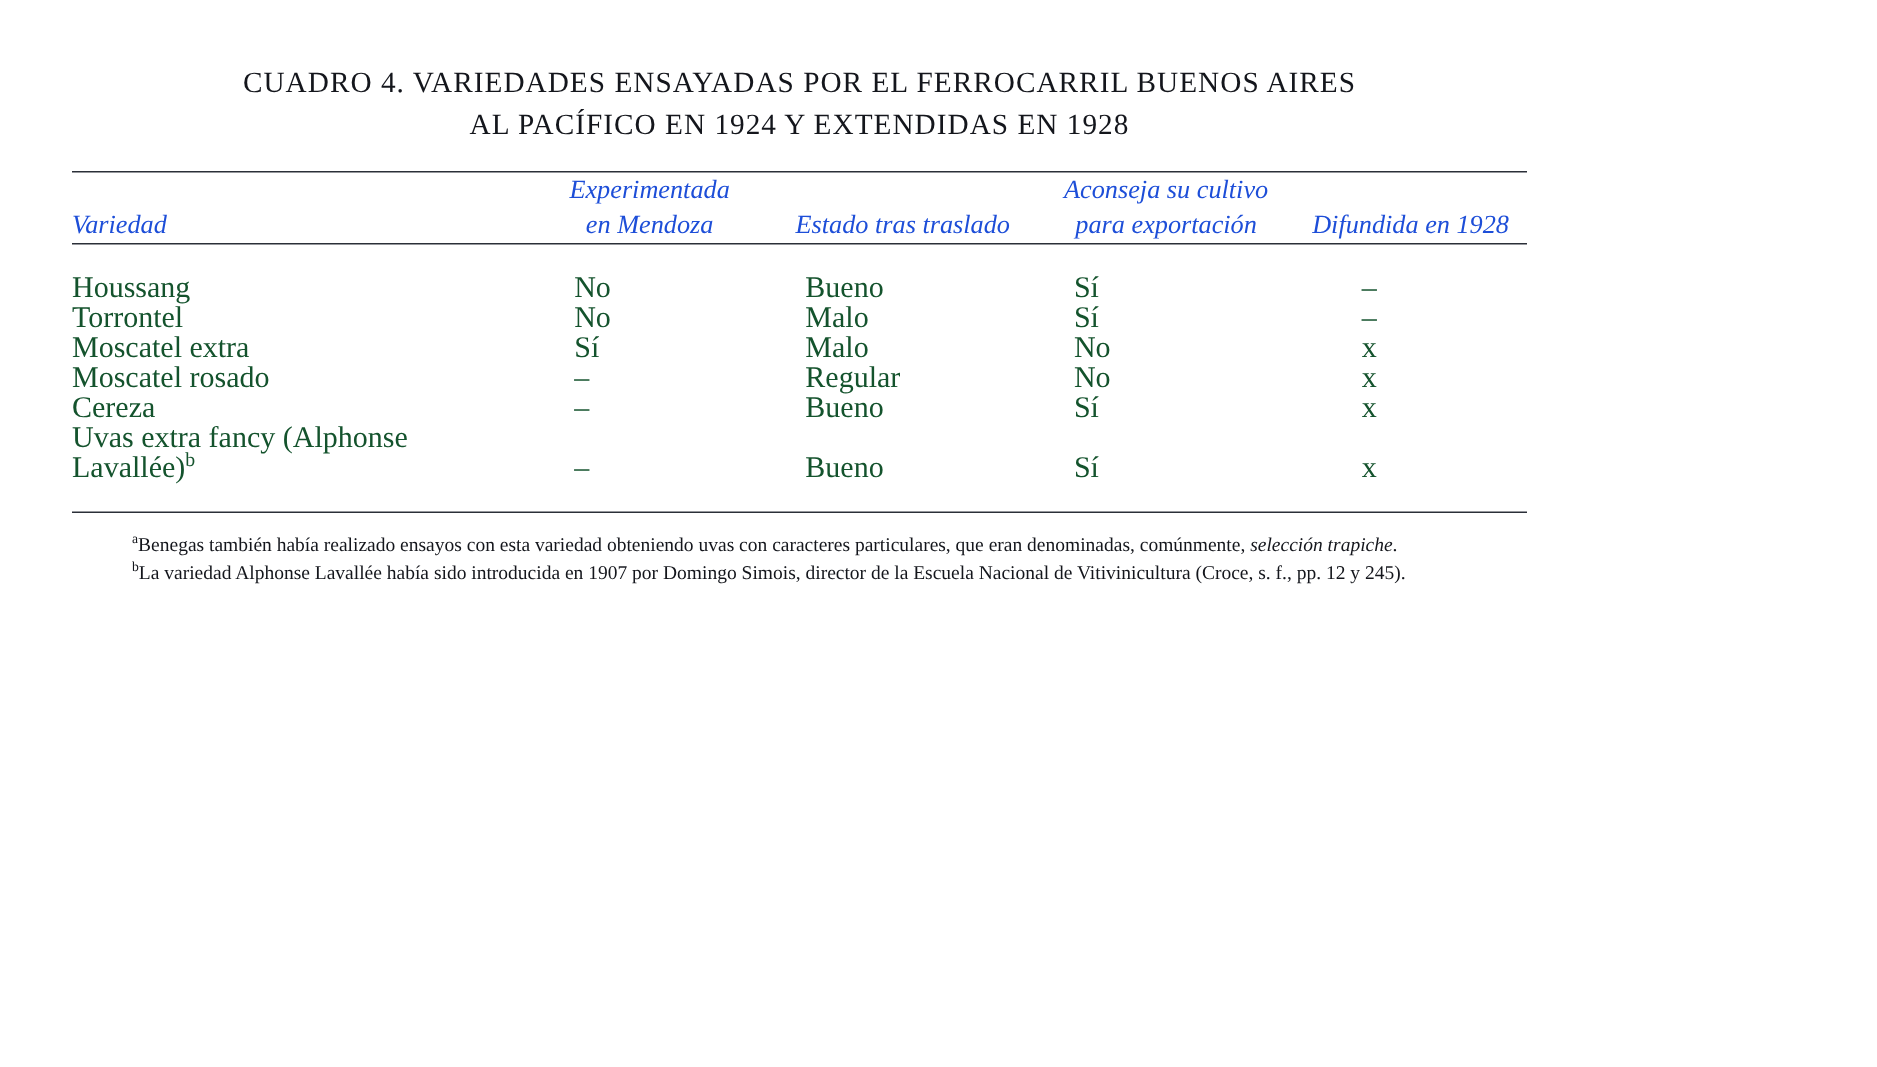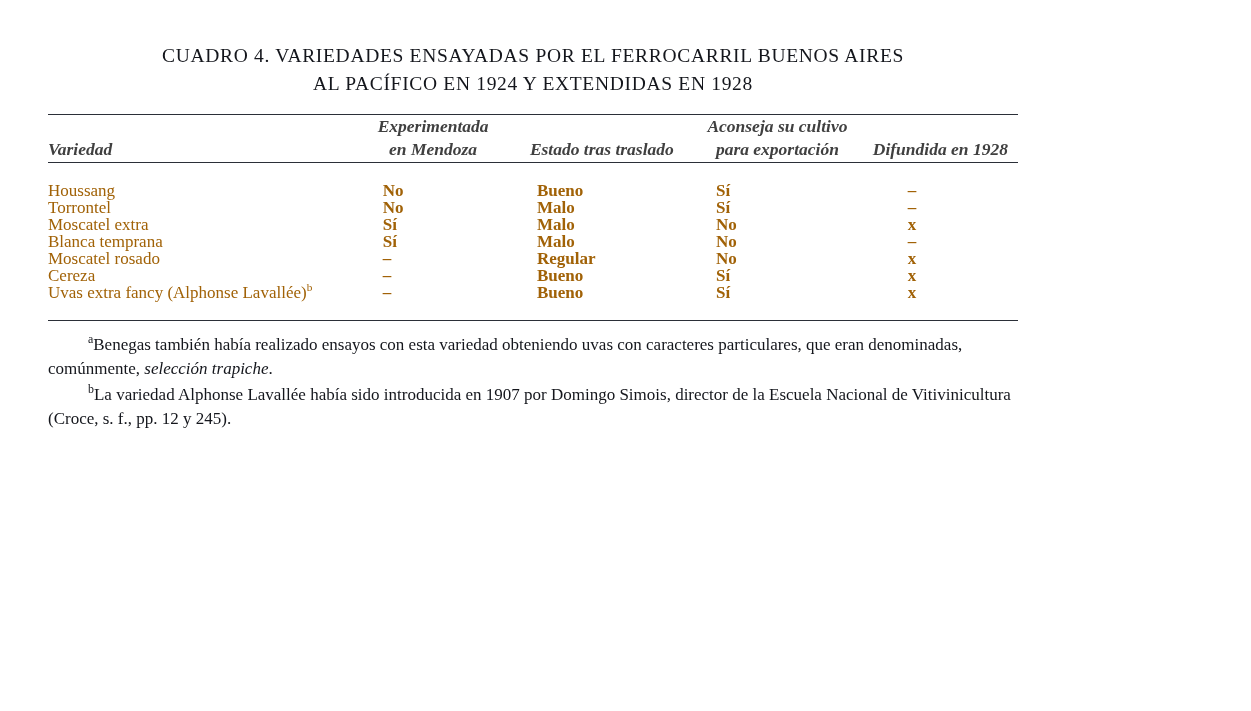--- a/index.html
+++ b/index.html
@@ -54,63 +54,63 @@
     border-collapse: collapse;
     table-layout: fixed;
     font-size: 18px;
   }
   table.data th, table.data td {
     padding: 0;
     vertical-align: bottom;
     text-align: left;
   }
   thead th {
-    font-weight: bold;
+    font-weight: normal;
     font-style: italic;
     font-size: 17.5px;
     line-height: 1.32;
     padding-top: 18px;
     padding-bottom: 11px;
-    color: #404040;
+    color: #1d4ed8;
   }
   thead th.c { text-align: center; }
   thead th span.hl { display: block; }
 
   col.c-var { width: 31.6%; }
   col.c-exp { width: 16.2%; }
   col.c-est { width: 18.6%; }
   col.c-acon { width: 17.6%; }
   col.c-dif { width: 16.0%; }
 
   tbody td {
     line-height: 1.0;
     padding-top: 8.5px;
     padding-bottom: 8.5px;
-    font-size: 17px;
-    color: #a16207;
+    font-size: 20px;
+    color: #14532d;
   }
   tbody tr:first-child td { padding-top: 19px; }
   tbody tr:last-child td { padding-bottom: 19px; }
 
-  tbody td.val { padding-left: 0; font-weight: bold; }
+  tbody td.val { padding-left: 0; }
   .cell-exp { display: block; padding-left: 18%; }
   .cell-est { display: block; padding-left: 14%; }
   .cell-acon { display: block; padding-left: 14%; }
   .cell-dif  { display: block; padding-left: 29%; }
 
   sup.fn {
     font-size: 0.66em;
     vertical-align: super;
     line-height: 0;
   }
 
   
   .notes {
     margin-top: 12px;
-    font-size: 17px;
+    font-size: 13px;
     line-height: 1.45;
     color: #14161c;
     text-align: left;
   }
   .notes p { margin: 0; }
   .notes p + p { margin-top: 1px; }
   .note-ind-first { text-indent: 40px; }
   .it { font-style: italic; }
   .sc {
     font-size: 0.87em;
@@ -211,35 +211,20 @@
             <span class="cell-est">Malo</span>
           </td>
         <td class="val">
             <span class="cell-acon">No</span>
           </td>
         <td class="val">
             <span class="cell-dif">x</span>
           </td>
       </tr>
       <tr>
-        <td><span>Blanca temprana</span><sup class="fn"></sup></td>
-        <td class="val">
-            <span class="cell-exp">Sí</span>
-          </td>
-        <td class="val">
-            <span class="cell-est">Malo</span>
-          </td>
-        <td class="val">
-            <span class="cell-acon">No</span>
-          </td>
-        <td class="val">
-            <span class="cell-dif">–</span>
-          </td>
-      </tr>
-      <tr>
         <td><span>Moscatel rosado</span><sup class="fn"></sup></td>
         <td class="val">
             <span class="cell-exp">–</span>
           </td>
         <td class="val">
             <span class="cell-est">Regular</span>
           </td>
         <td class="val">
             <span class="cell-acon">No</span>
           </td>

